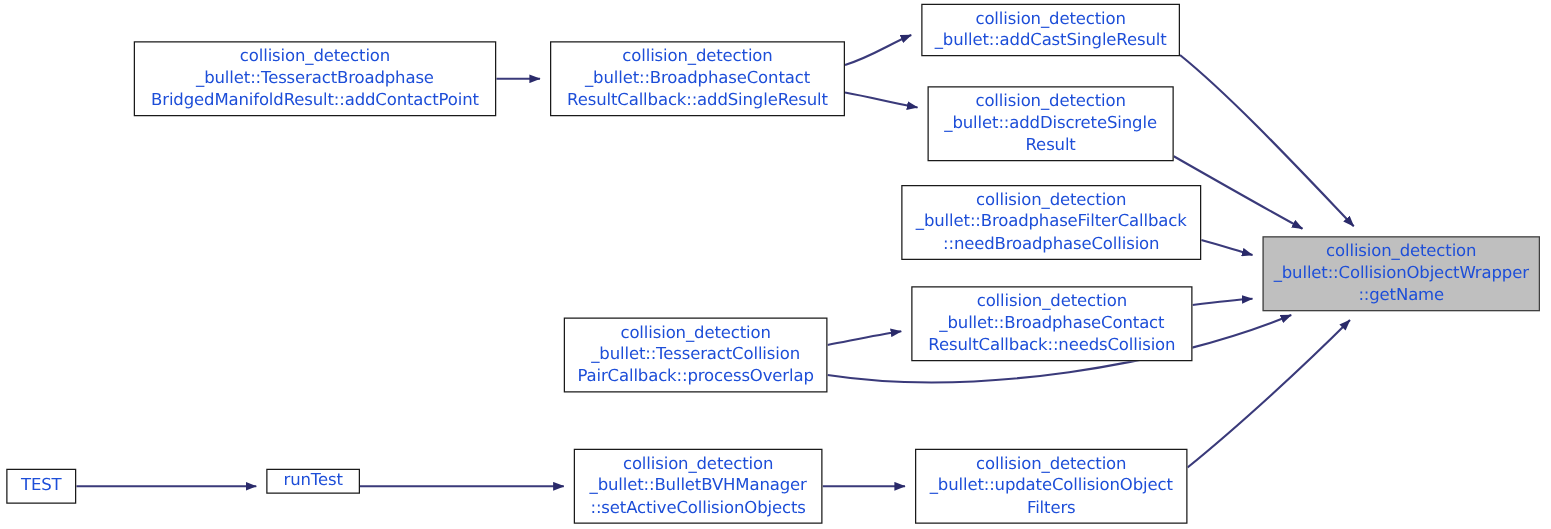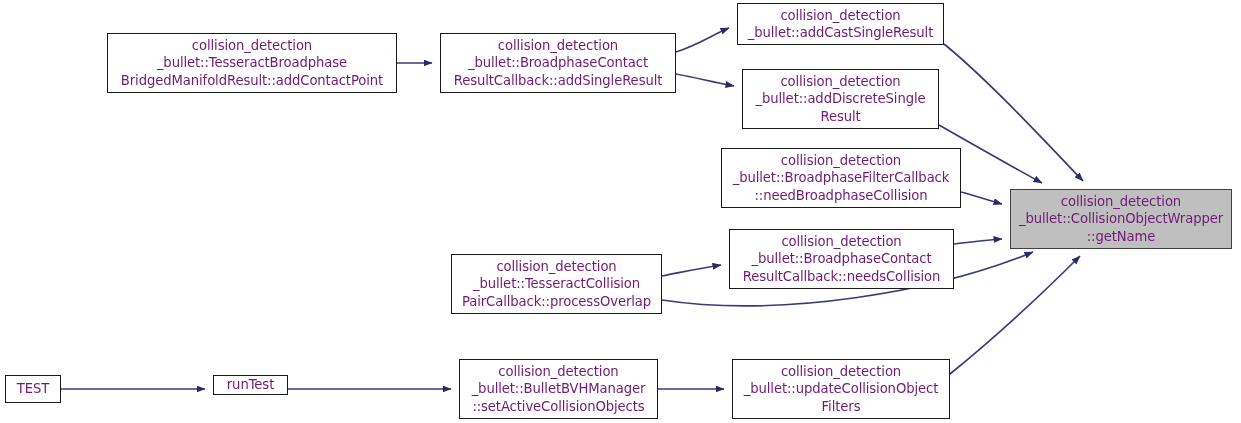--- a/index.html
+++ b/index.html
@@ -25,21 +25,21 @@
   }
   .node {
     position: absolute;
     box-sizing: border-box;
     background: #ffffff;
     border: 1px solid #1a1a1a;
     display: flex;
     align-items: center;
     justify-content: center;
     text-align: center;
-    color: #701a75;
+    color: #1d4ed8;
     font-size: 13.2px;
     line-height: 17.5px;
     letter-spacing: -0.1px;
     white-space: pre-line;
     z-index: 2;
   }
   .node.highlight {
     background: #bfbfbf;
     border: 1px solid #404040;
   }

